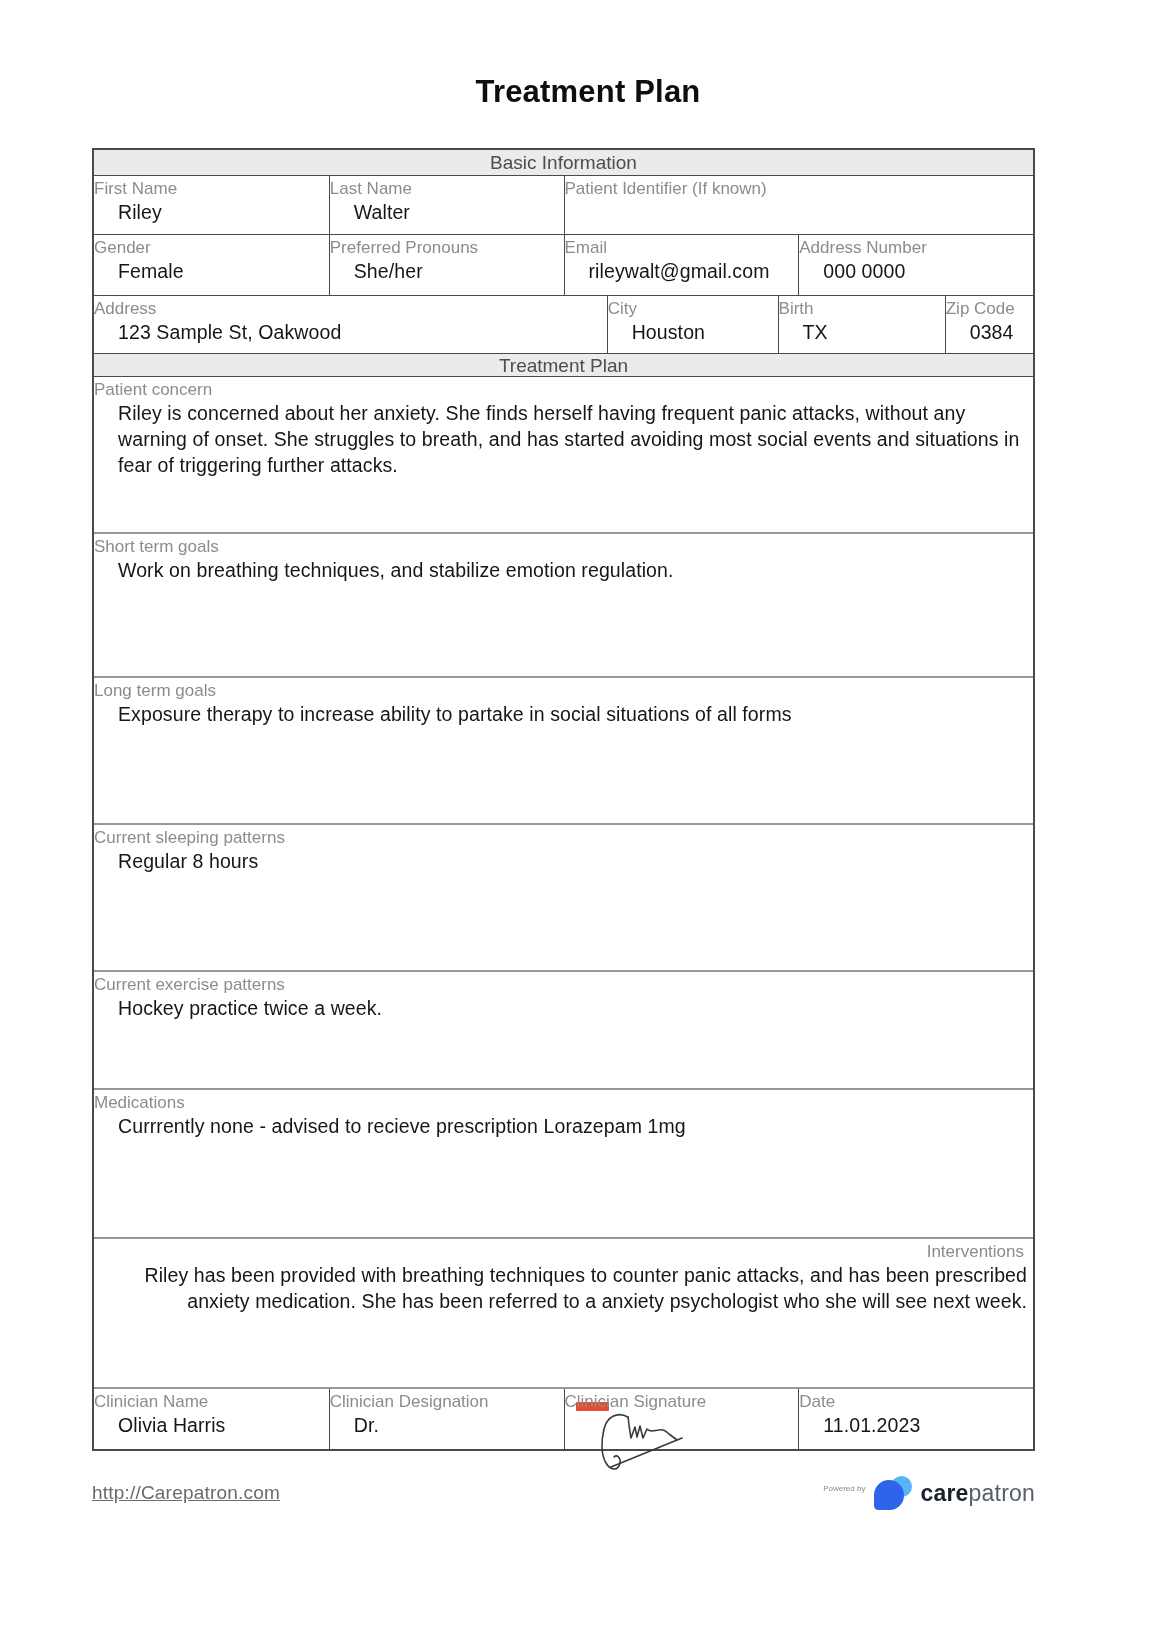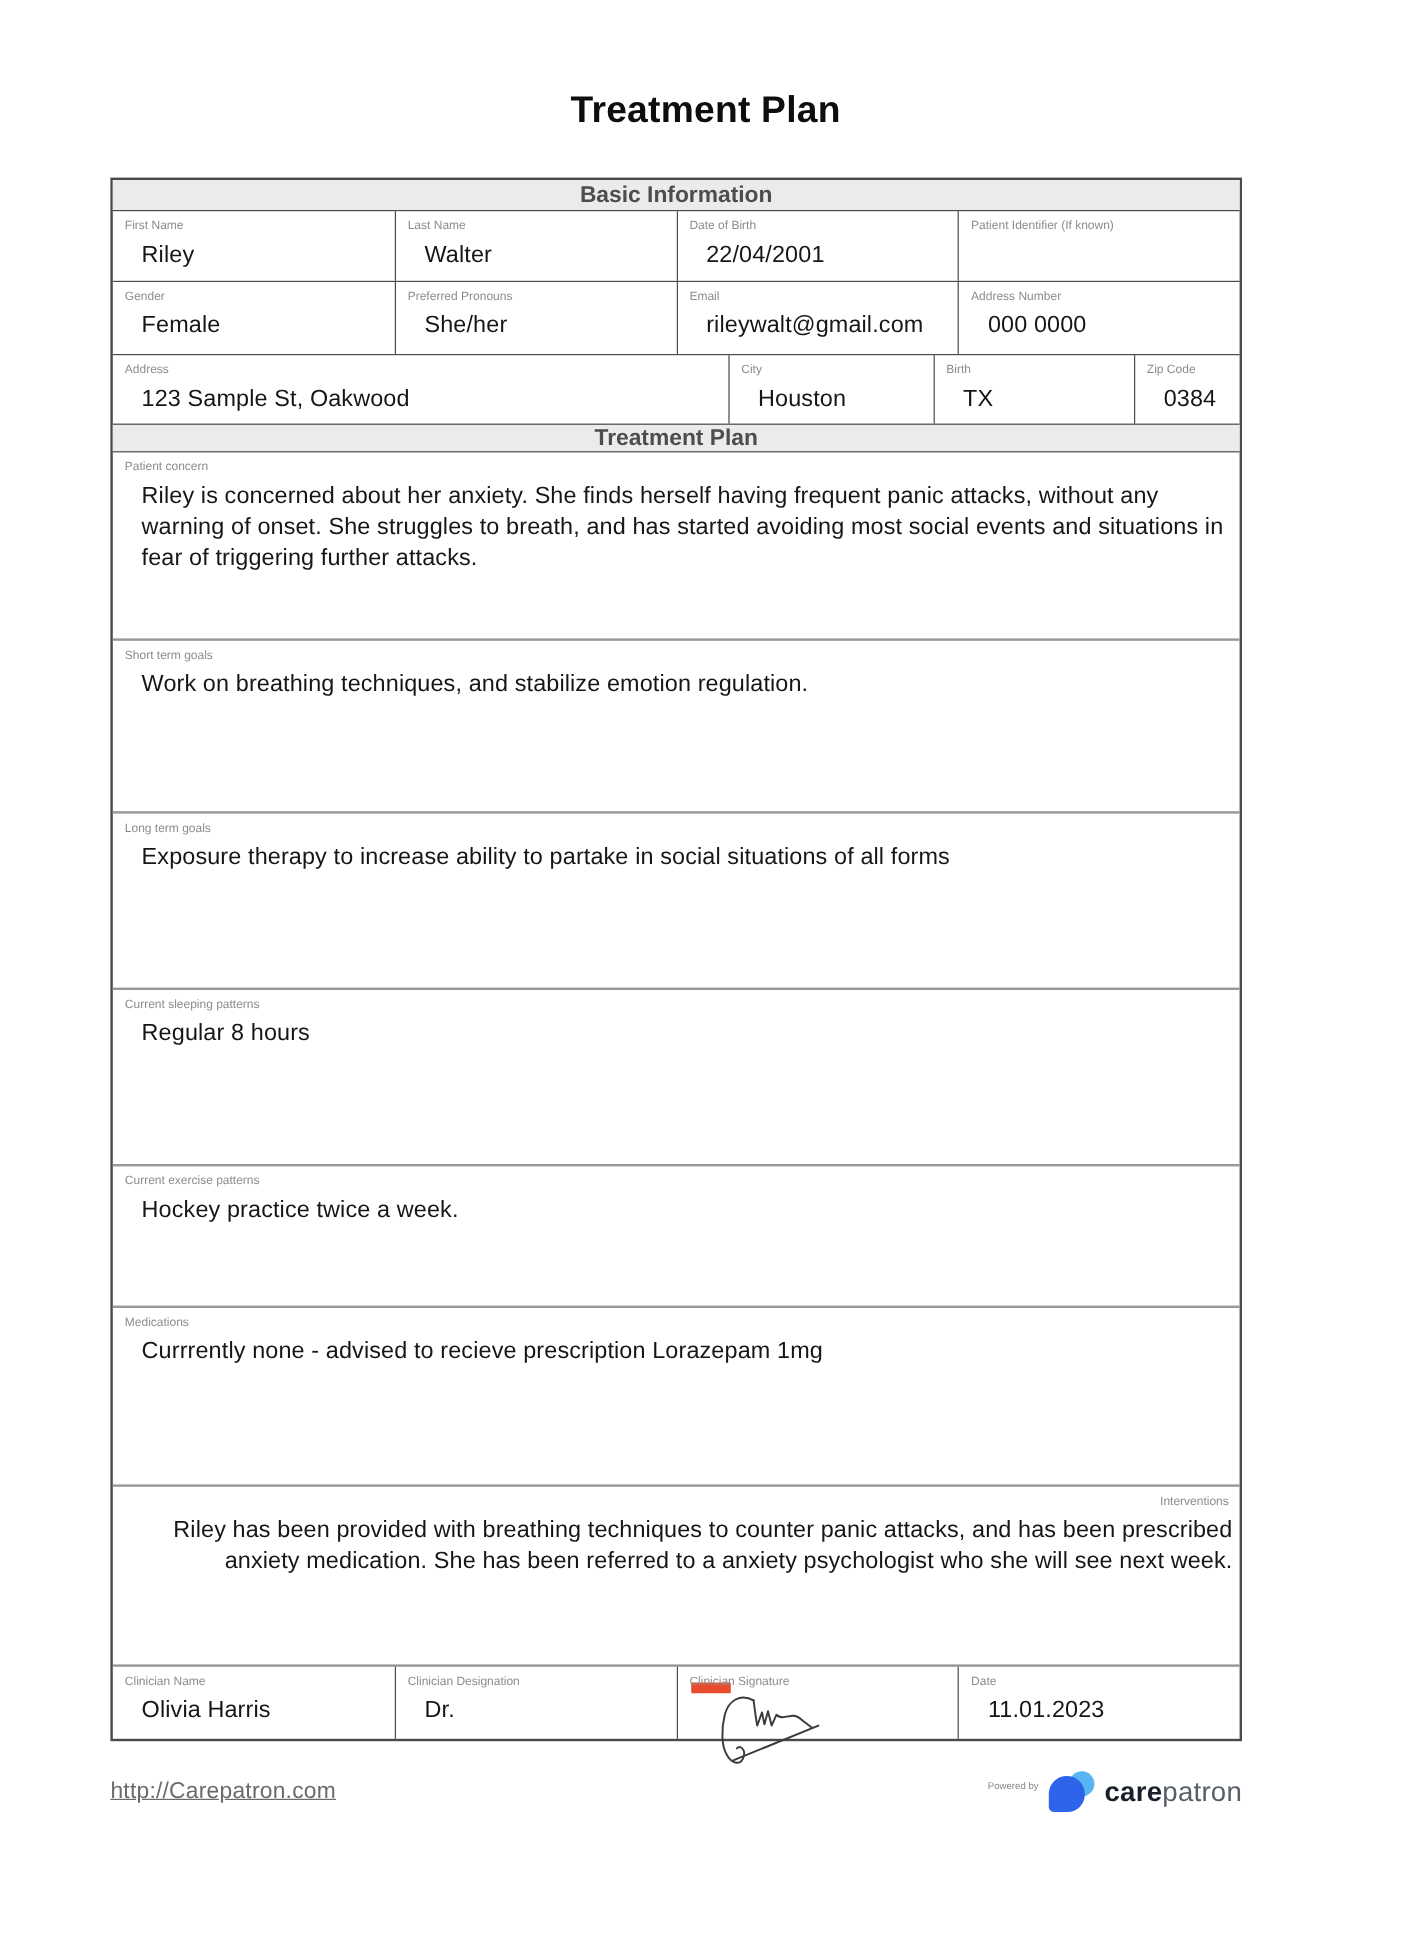--- a/index.html
+++ b/index.html
@@ -20,42 +20,42 @@
   }
   .doc {
     margin: 38px 0 0 92px;
     width: 943px;
     border: 2px solid #4a4a4a;
     background: #ffffff;
   }
   .bar {
     background: #ebebeb;
     text-align: center;
-    font-weight: bold;
+    font-weight: normal;
     font-size: 19px;
     color: #4d4d4d;
   }
   .bar.basic { height: 25px; line-height: 25px; }
   .bar.tp    { height: 23px; line-height: 23px; border-top: 1px solid #4a4a4a; }
   .row { display: flex; border-top: 1px solid #4a4a4a; }
   .row.sep { border-top: 2px solid #979797; }
   .cell { flex: 0 0 auto; overflow: visible; }
   .cell + .cell { border-left: 1px solid #4a4a4a; }
   .w25  { width: 25%; }
   .w55  { width: 54.6%; }
   .w18a { width: 18.2%; }
   .w18b { width: 17.8%; }
   .w9   { width: 9.4%; }
   .w100 { width: 100%; }
   .h58  { height: 58px; }  .h60  { height: 60px; }  .h57  { height: 57px; }
   .h155 { height: 155px; } .h142 { height: 142px; } .h145 { height: 145px; }
   .h146 { height: 116px; } .h147 { height: 147px; } .h148 { height: 148px; text-align: right; }
   .lab {
-    font-size: 10px; color: #8c8c8c;
-    padding: 5px 9px 0 10px;
+    font-size: 17px; color: #8c8c8c;
+    padding: 5px 9px 0 0;
     line-height: 16px;
     position: relative; z-index: 1;
     white-space: nowrap;
   }
   .val {
     font-size: 19.5px; color: #161616;
     padding: 2px 6px 0 24px;
     line-height: 26px;
     letter-spacing: 0.1px;
   }
@@ -119,24 +119,20 @@
   <div class="row" style="border-top:1px solid #4a4a4a;">
     <div class="cell w25 h58">
       <div class="lab">First Name</div>
       <div class="val">Riley</div>
     </div>
     <div class="cell w25 h58">
       <div class="lab">Last Name</div>
       <div class="val">Walter</div>
     </div>
     <div class="cell w25 h58">
-      <div class="lab">Date of Birth</div>
-      <div class="val">22/04/2001</div>
-    </div>
-    <div class="cell w25 h58">
       <div class="lab">Patient Identifier (If known)</div>
       <div class="val"></div>
     </div>
   </div>
 
   <div class="row">
     <div class="cell w25 h60">
       <div class="lab">Gender</div>
       <div class="val">Female</div>
     </div>

